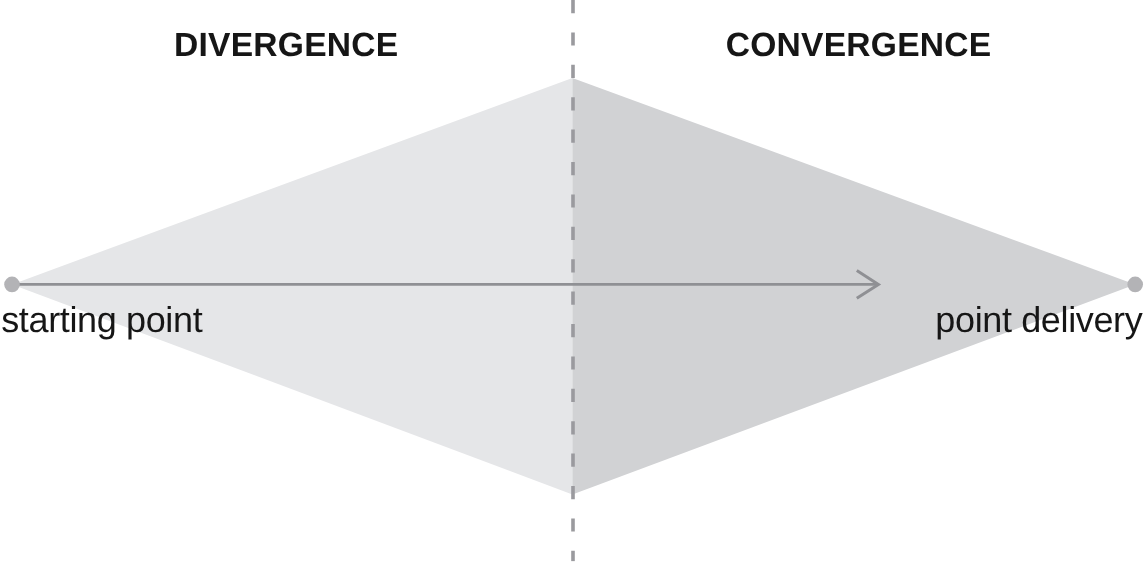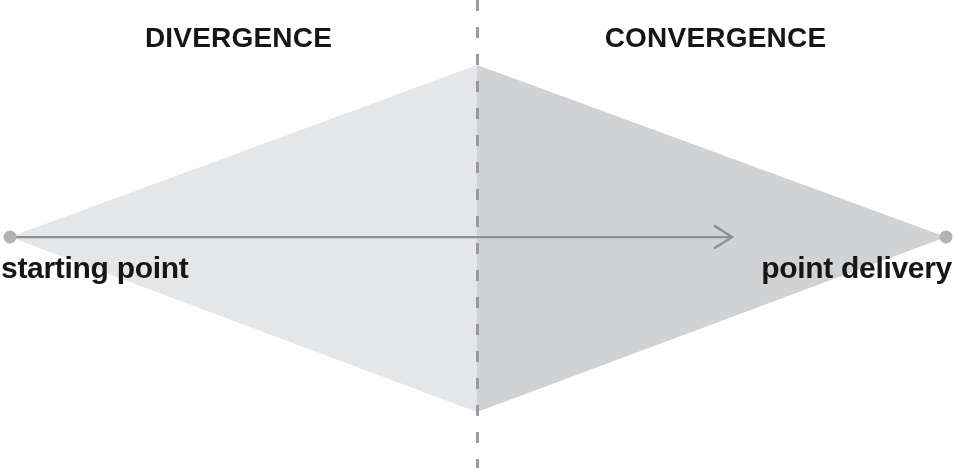--- a/index.html
+++ b/index.html
@@ -47,21 +47,21 @@
     line-height: 1;
     color: #161616;
     white-space: nowrap;
   }
   .phase-left  { left: 0; }
   .phase-right { left: 477px; }
   .endpoint-label {
     position: absolute;
     top: 250px;
     font-size: 30px;
-    font-weight: 700;
+    font-weight: 400;
     letter-spacing: -0.3px;
     line-height: 1.2;
     color: #161616;
     white-space: nowrap;
   }
   .endpoint-start { left: 1px; }
   .endpoint-end   { right: 2px; }
 </style>
 </head>
 <body>

